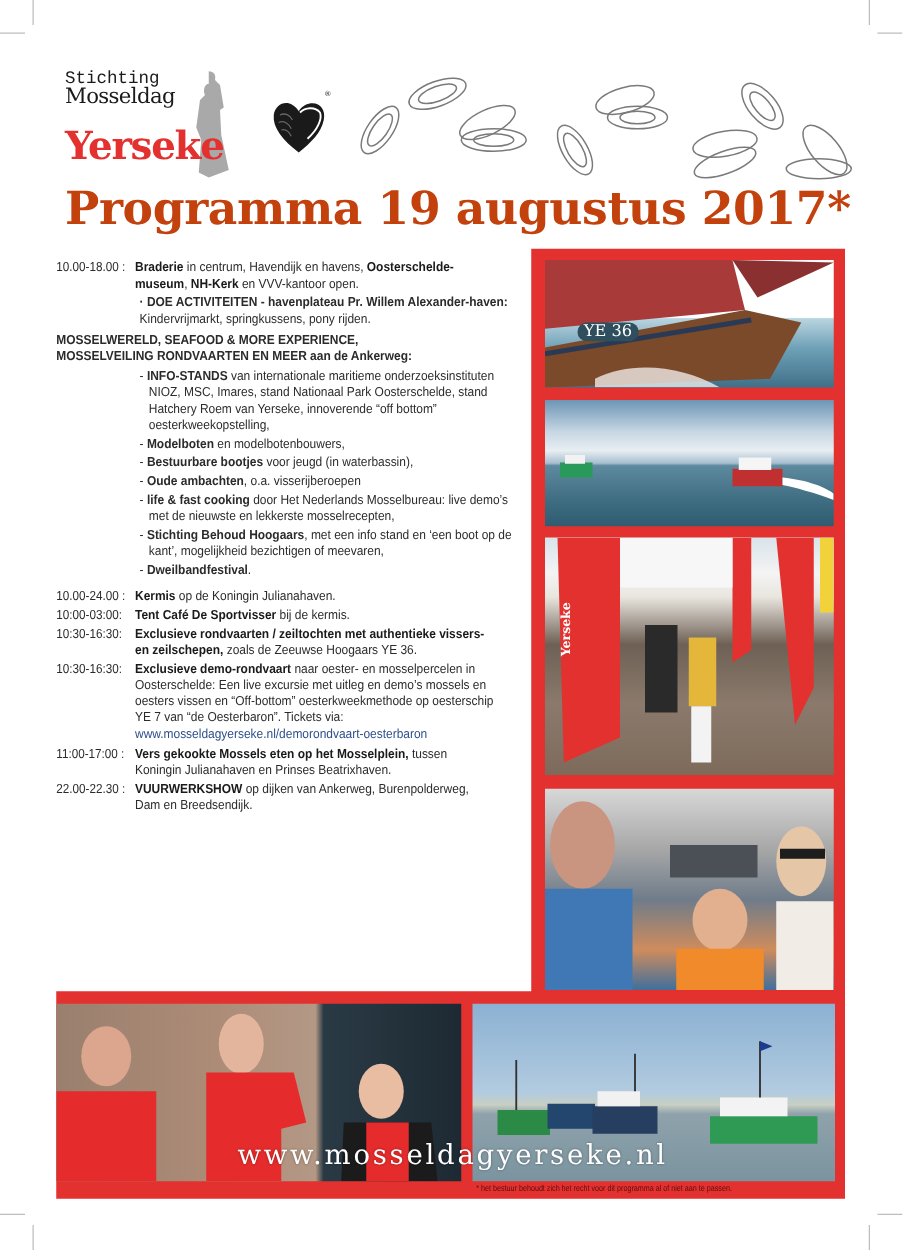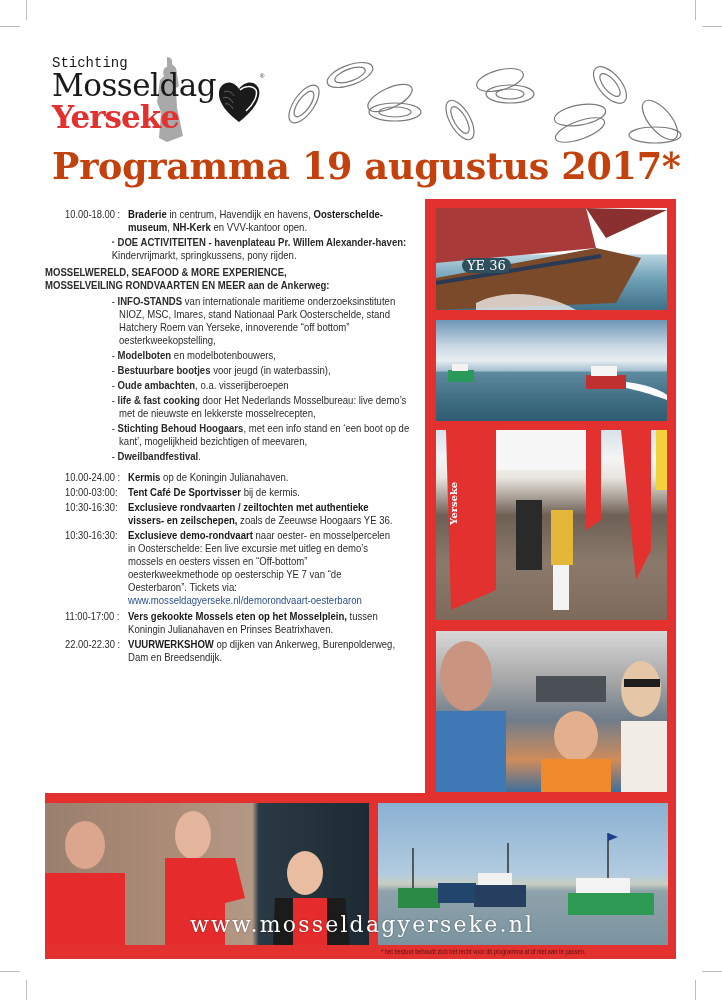--- a/index.html
+++ b/index.html
@@ -5,31 +5,31 @@
   * { box-sizing: border-box; margin: 0; padding: 0; }
   html, body { width: 722px; height: 1000px; background: #ffffff; overflow: hidden; }
   body { position: relative; font-family: "Liberation Sans", sans-serif; color: #222; }
 
   .crop { position: absolute; background: #bdbdbd; }
 
   
   .logo { position: absolute; left: 52px; top: 55px; width: 220px; height: 90px; }
   .logo .statue { position: absolute; left: 95px; top: 0; width: 40px; height: 90px; }
   .logo .l1 { position: absolute; left: 0; top: 0; font-family: Liberation Mono, monospace; font-size: 14px; color: #1a1a1a; }
-  .logo .l2 { position: absolute; left: 0; top: 12px; font-family: "DejaVu Serif", serif; font-size: 31px; color: #1a1a1a; letter-spacing: -0.5px; text-align: right; }
+  .logo .l2 { position: absolute; left: 0; top: 12px; font-family: "DejaVu Serif", serif; font-size: 17px; color: #1a1a1a; letter-spacing: -0.5px; text-align: right; }
   .logo .l3 { position: absolute; left: 0; top: 44px; font-family: "DejaVu Serif", serif; font-weight: bold; font-size: 31px; color: #e3312f; letter-spacing: -1px; }
   .logo .heart { position: absolute; left: 164px; top: 23px; width: 46px; height: 46px; }
 
   .mussels { position: absolute; left: 280px; top: 40px; width: 430px; height: 110px; }
 
   .title { position: absolute; left: 52px; top: 145px; font-family: "DejaVu Serif", serif; font-size: 36.5px; color: #c2410c; letter-spacing: -0.3px; white-space: nowrap; }
 
   
   .schedule { position: absolute; left: 45px; top: 208px; width: 375px; font-family: "Liberation Sans", sans-serif; font-size: 10.4px; line-height: 13px; color: #2b2b2b; }
-  .row { display: flex; margin-bottom: 2px; margin-left: 20px; }
+  .row { display: flex; margin-bottom: 2px; }
   .time { width: 63px; flex: 0 0 63px; white-space: nowrap; transform: scaleX(0.9); transform-origin: left; }
   .desc { flex: 1; transform: scaleX(0.92); transform-origin: left; width: 335px; }
   .desc b { font-weight: bold; color: #1a1a1a; }
   .sub { margin-left: 63px; transform: scaleX(0.92); transform-origin: left; width: 340px; }
   .bullet { padding-left: 8px; text-indent: -8px; margin-bottom: 2px; }
   .heading { font-weight: bold; margin: 3px 0 3px 0; }
   .link { color: #2d4f8c; }
 
   
   .frame-right { position: absolute; left: 425px; top: 199px; width: 251px; height: 603px; background: #e3312f; }

